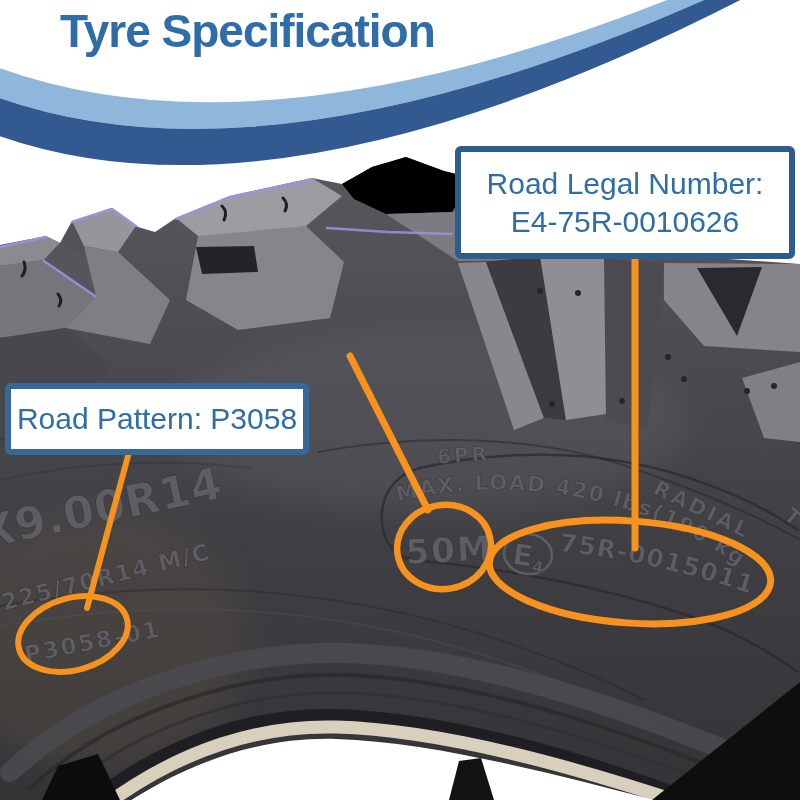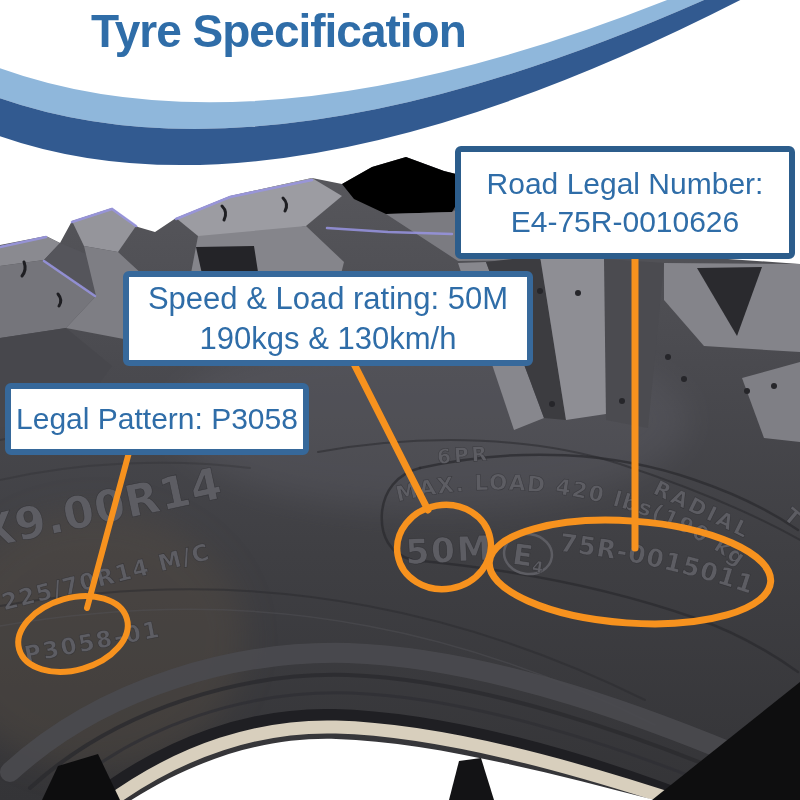--- a/index.html
+++ b/index.html
@@ -1,20 +1,20 @@
 <!DOCTYPE html>
 <html><head>
 <meta charset="utf-8">
 <style>
   html,body{margin:0;padding:0;background:#fff;}
   #stage{position:relative;width:800px;height:800px;overflow:hidden;background:#fff;
          font-family:"Liberation Sans",sans-serif;}
   #photo{position:absolute;left:0;top:0;width:800px;height:800px;z-index:1;}
   .title{position:absolute;left:60px;top:4px;z-index:5;
-         font-size:46px;font-weight:700;letter-spacing:-1px;color:#2F6DA8;margin-left:31px;}
+         font-size:46px;font-weight:700;letter-spacing:-1px;color:#2F6DA8;}
   .callout{position:absolute;z-index:10;background:#ffffff;border-radius:6px;
            color:#2F6DA8;text-align:center;display:flex;flex-direction:column;
            justify-content:center;line-height:1.26;}
   .co-road{left:455px;top:146px;width:328px;height:101px;border:6px solid #2C5D8C;font-size:30px;}
   .co-speed{left:123px;top:271px;width:398px;height:83px;border:6px solid #37699B;font-size:31px;}
   .co-pattern{left:5px;top:383px;width:292px;height:60px;border:6px solid #36689A;font-size:30px;}
   .emboss{font-family:"DejaVu Sans",sans-serif;font-weight:700;fill:#5D5D63;
           stroke:#222226;stroke-width:.5;stroke-opacity:.55;}
   .orange{fill:none;stroke:#F7921E;stroke-linecap:round;}
   .lav{fill:none;stroke:#9894E2;stroke-width:2.5;stroke-linecap:round;opacity:.85;}
@@ -147,21 +147,17 @@
       <ellipse class="orange" cx="73" cy="634" rx="56" ry="36" transform="rotate(-16 73 634)" stroke-width="6"></ellipse>
     </g>
   </svg>
 
   <div class="title">Tyre Specification</div>
 
   <div class="callout co-road">
     <div>Road Legal Number:</div>
     <div>E4-75R-0010626</div>
   </div>
-  <div class="callout co-speed">
-    <div>Speed &amp; Load rating: 50M</div>
-    <div>190kgs &amp; 130km/h</div>
-  </div>
   <div class="callout co-pattern">
-    <div>Legal Pattern: P3058</div>
+    <div>Road Pattern: P3058</div>
   </div>
 
 </div>
 
 </body></html>

